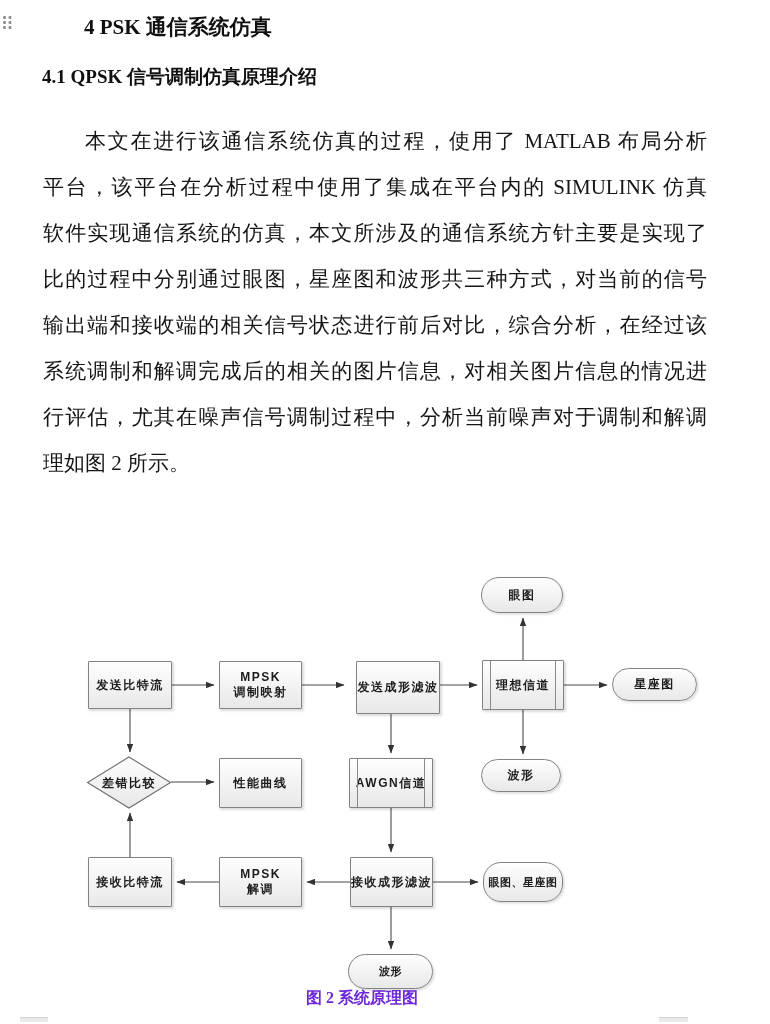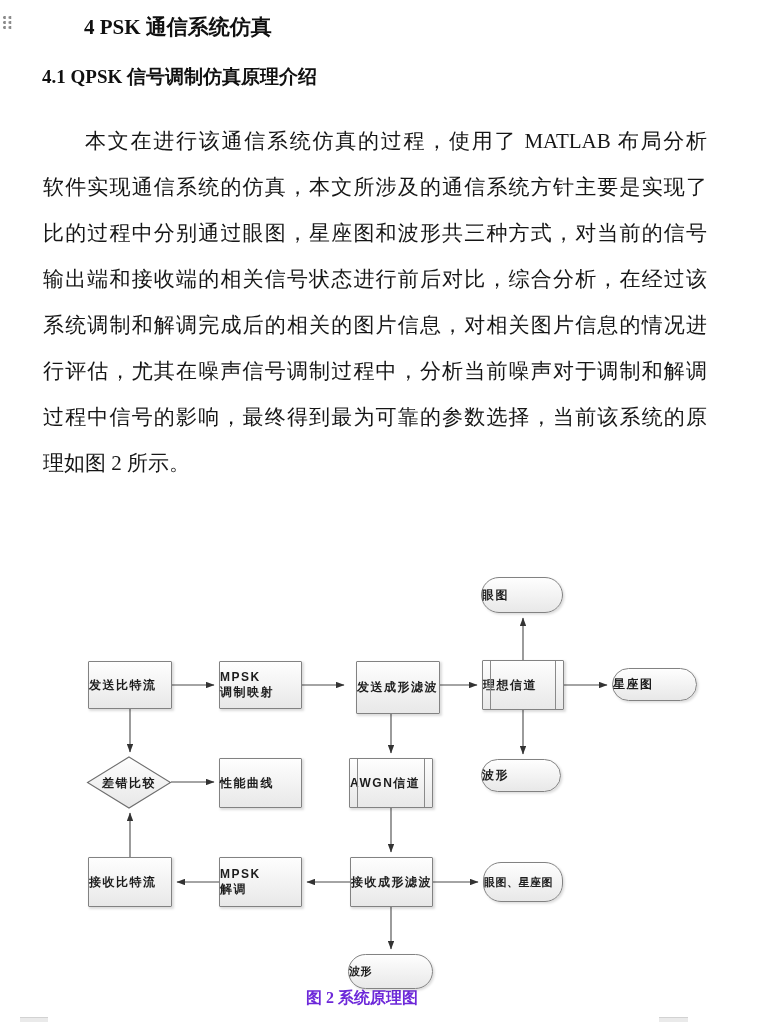--- a/index.html
+++ b/index.html
@@ -21,21 +21,21 @@
   .pline.first{text-indent:42px;}
   .pline.last{text-align-last:left;}
   .caption{position:absolute;left:242px;top:988px;width:240px;text-align:center;
     font-size:16px;font-weight:bold;color:#6d28d9;}
   
   .node{
     position:absolute;box-sizing:border-box;z-index:2;
     background:linear-gradient(180deg,#fefefe 0%,#f2f2f2 55%,#e8e8e8 100%);
     border:1px solid #828282;border-radius:1px;
     box-shadow:1.5px 1.5px 2.5px rgba(0,0,0,.14);
-    display:flex;flex-direction:column;align-items:flex-start;justify-content:center;
+    display:flex;flex-direction:column;align-items:center;justify-content:center;
   }
   .node .nlabel{
     font-family:"Liberation Sans", sans-serif;font-weight:bold;font-size:12px;
     letter-spacing:1.5px;color:#1c1c1c;white-space:nowrap;line-height:15px;
   }
   .stadium{border-radius:18px;}
   .small .nlabel{font-size:11px;letter-spacing:0.5px;}
   .dbar{position:absolute;top:0;bottom:0;width:0;border-left:1px solid #8a8a8a;}
   .dbar.l{left:7px;}
   .dbar.r{right:7px;}
@@ -68,26 +68,26 @@
 </head>
 <body>
 
 <div class="drag-handle"></div>
 
 <div class="h1">4 PSK 通信系统仿真</div>
 <div class="h2">4.1 QPSK 信号调制仿真原理介绍</div>
 
 <div class="para">
   <div class="pline first">本文在进行该通信系统仿真的过程，使用了 MATLAB 布局分析</div>
+  <div class="pline">平台，该平台在分析过程中使用了集成在平台内的 SIMULINK 仿真</div>
   <div class="pline">软件实现通信系统的仿真，本文所涉及的通信系统方针主要是实现了</div>
   <div class="pline">比的过程中分别通过眼图，星座图和波形共三种方式，对当前的信号</div>
   <div class="pline">输出端和接收端的相关信号状态进行前后对比，综合分析，在经过该</div>
   <div class="pline">系统调制和解调完成后的相关的图片信息，对相关图片信息的情况进</div>
   <div class="pline">行评估，尤其在噪声信号调制过程中，分析当前噪声对于调制和解调</div>
-  <div class="pline">过程中信号的影响，最终得到最为可靠的参数选择，当前该系统的原</div>
   <div class="pline last">理如图 2 所示。</div>
 </div>
 
 <figure style="margin:0;">
 
   <svg class="arrows" width="770" height="1024">
     <defs>
       <marker id="ah" viewBox="0 0 8 6" refX="7.5" refY="3" markerWidth="8" markerHeight="6" orient="auto">
         <path d="M0,0 L8,3 L0,6 Z" fill="#333333"></path>
       </marker>

